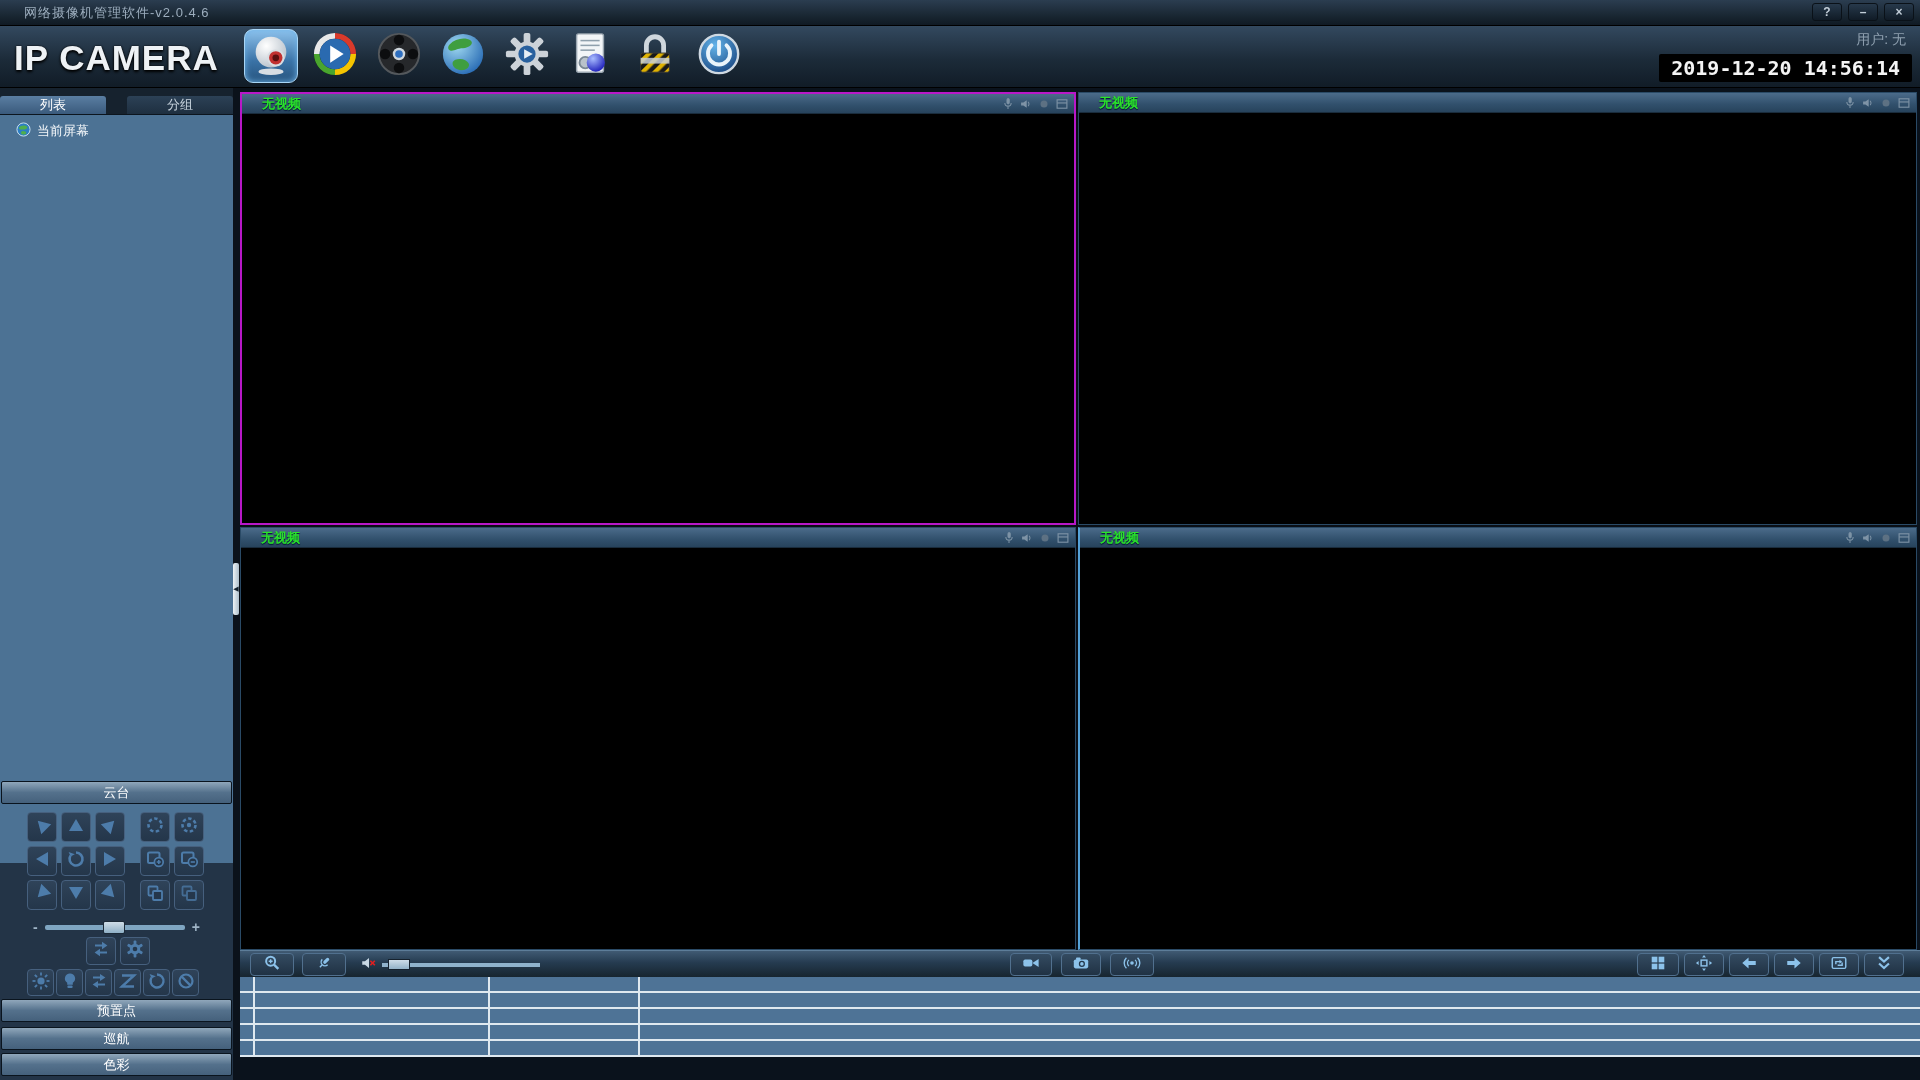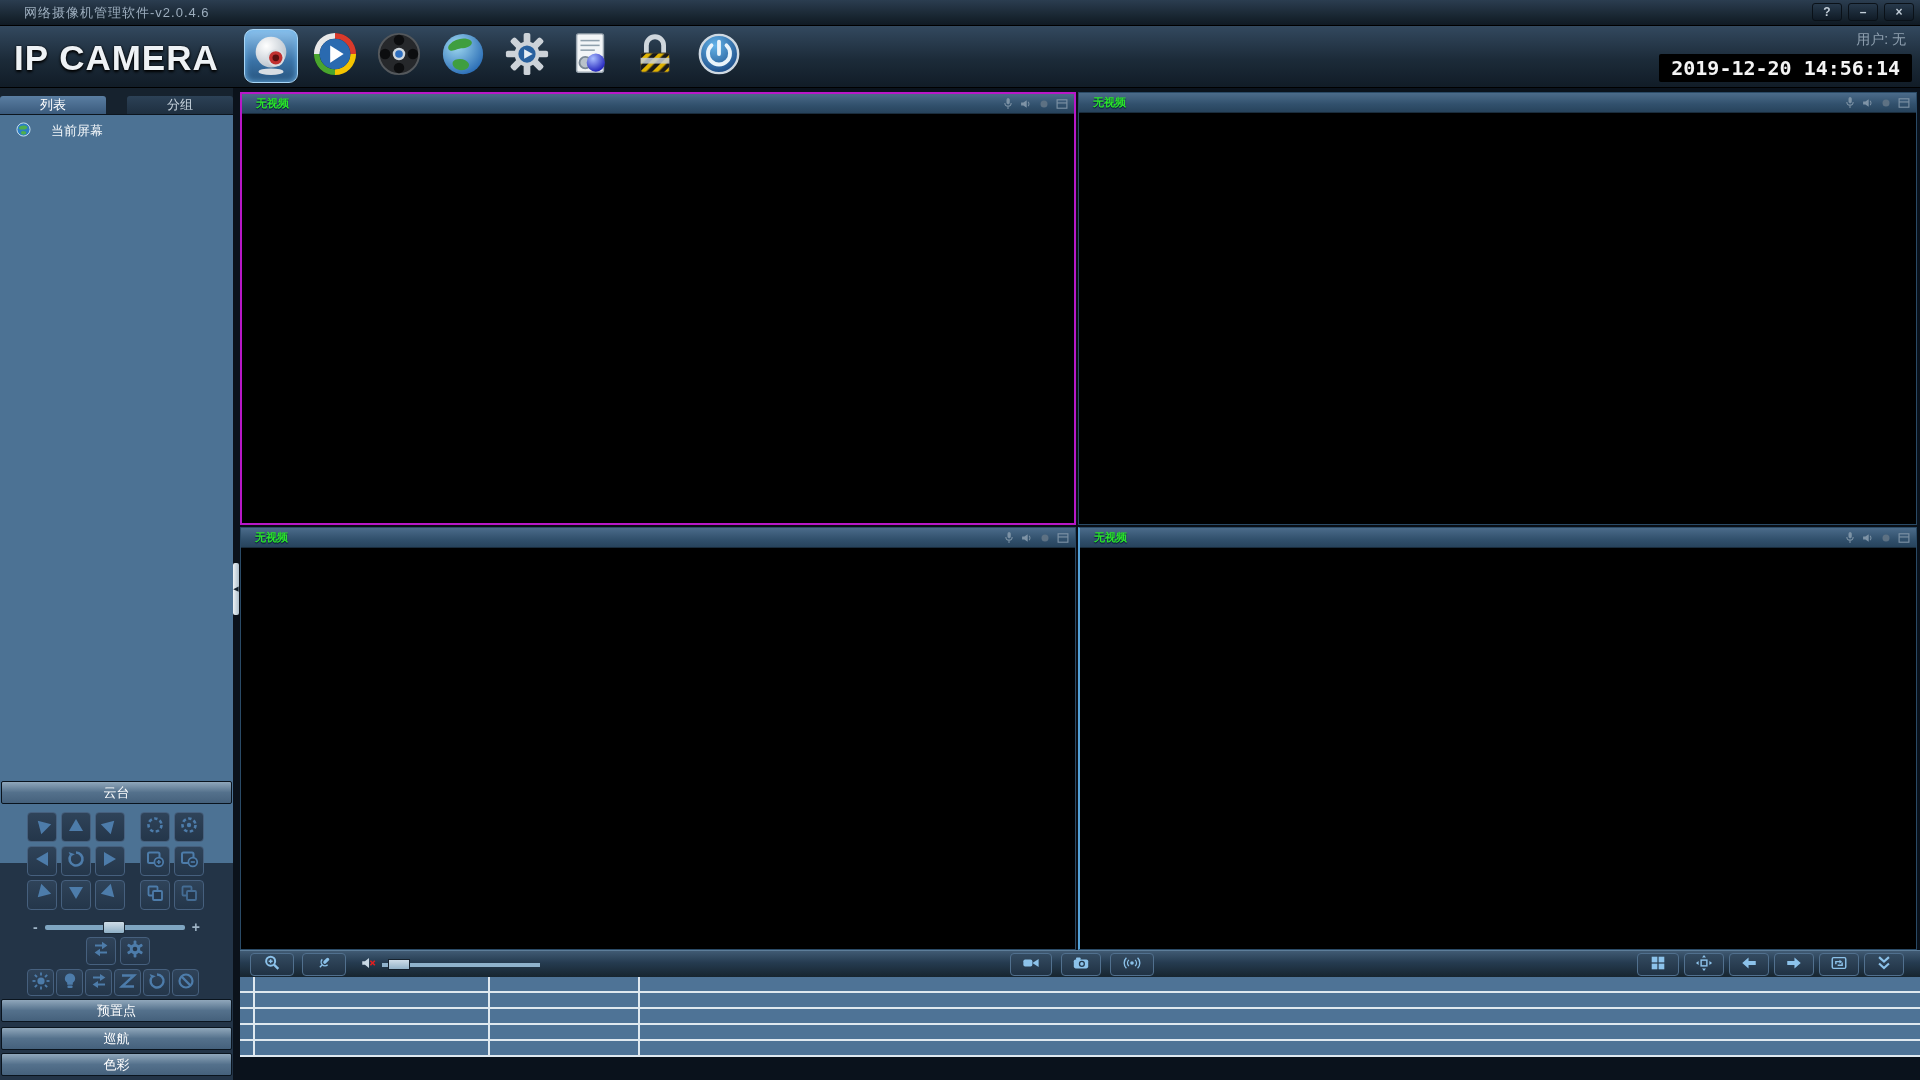--- a/index.html
+++ b/index.html
@@ -35,21 +35,21 @@
 
   
   .sidebar { position:absolute; left:0; top:88px; width:233px; height:992px; background:#16222e; }
   .side-tabs { position:absolute; left:0; top:5px; width:233px; height:21px; display:flex; gap:21px;align-items:flex-end; }
   .tab { flex:1; display:flex; align-items:center; justify-content:center; font-size:13px;
     cursor:pointer; border-radius:3px 3px 0 0; }
   .tab.active { background:linear-gradient(#5a7ea2,#3a5a7c); color:#fff; }
   .tab:not(.active) { background:linear-gradient(#2c4156,#1e2f40); color:#c8d4de; }
   .tree { position:absolute; left:0; top:26px; width:233px; height:749px; background:#4c7294;
     border-top:1px solid #0c151e; }
-  .tree-item { display:flex; align-items:center; gap:20px; padding:7px 0 0 16px; color:#f2f6f9;
+  .tree-item { display:flex; align-items:center; gap:6px; padding:7px 0 0 16px; color:#f2f6f9;
     font-size:13px; cursor:pointer; }
   .tree-item svg { width:15px; height:15px; }
   .ptz-zone { position:absolute; left:0; top:775px; width:233px; height:217px; background:#233447; }
   .section-bar { position:absolute; left:1px; width:231px; height:23px;
     background:linear-gradient(#90a7bb,#54718c 50%,#45617c);
     border:1px solid #0a141e; border-radius:2px; color:#fff; font-size:13px;
     display:flex; align-items:center; justify-content:center; cursor:pointer;text-align:center; }
   .ptz-btn { position:absolute; width:30px; height:30px;
     background:linear-gradient(#2f4359,#24364a); border:1px solid #46607e; border-radius:4px;
     display:flex; align-items:center; justify-content:center; cursor:pointer; }
@@ -73,21 +73,21 @@
   .main { position:absolute; left:240px; top:88px; width:1680px; height:992px; background:#0a121c; }
   .video-grid { position:absolute; left:0; top:4px; width:1677px; height:858px;
     display:grid; grid-template-columns:836px 1fr; grid-template-rows:433px 1fr; gap:2px;
     background:#0a0f16; }
   .panel { position:relative; display:flex; flex-direction:column; border:1px solid #2a4a66; }
   .panel.selected { border:2px solid #b818c8; }
   .panel.blue-left { border-left:2px solid #55a2d8; }
   .panel-header { height:20px; flex:0 0 20px;
     background:linear-gradient(#4b6b8a,#31506c 60%,#27435c);
     display:flex; align-items:center; border-bottom:1px solid #1a2c3c; }
-  .novideo { color:#2ae42a; font-size:11px; font-weight:bold; padding-left:14px;
+  .novideo { color:#2ae42a; font-size:13px; font-weight:bold; padding-left:20px;
     text-shadow:0 1px 1px #013; flex:1; }
   .panel-icons { display:flex; gap:4px; margin-right:5px; }
   .panel-icons svg { width:14px; height:14px; cursor:pointer; }
   .panel-body { flex:1; background:#000; }
 
   
   .btoolbar { position:absolute; left:0; top:862px; width:1680px; height:27px;
     background:linear-gradient(#405a73,#253b50 45%,#17252f); border-top:1px solid #5d7d99; }
   .tb2-btn { height:23px; background:linear-gradient(#344b61,#203244);
     border:1px solid #51708e; border-radius:4px; display:flex; align-items:center;

